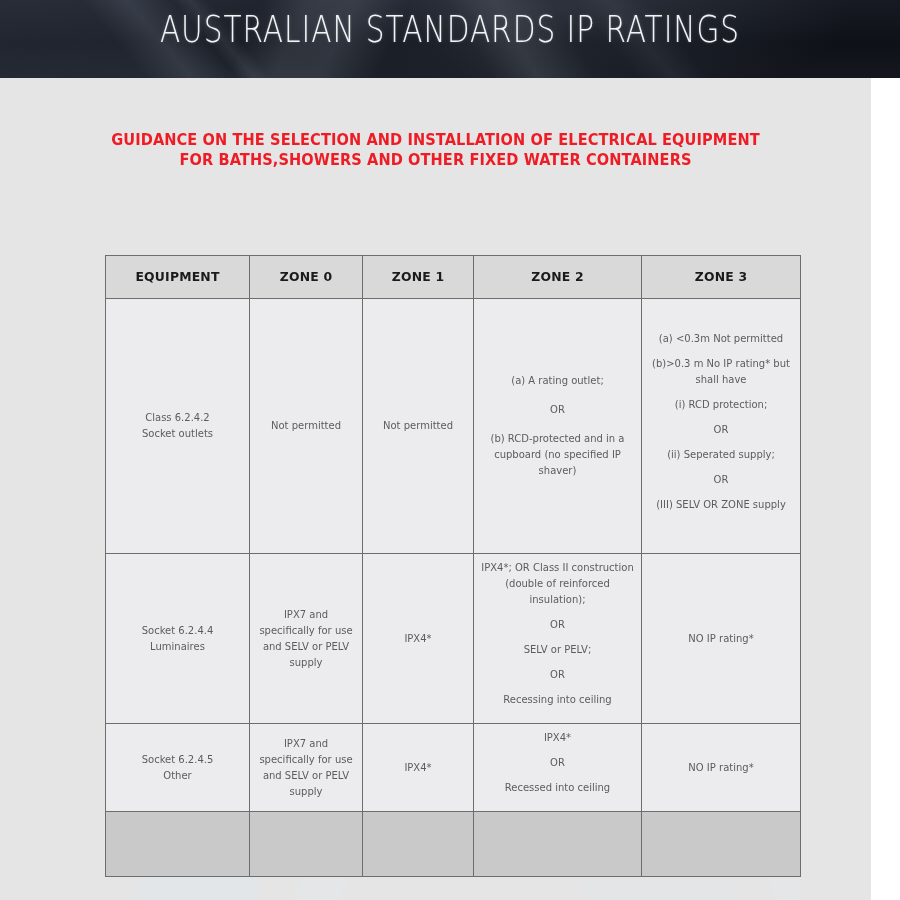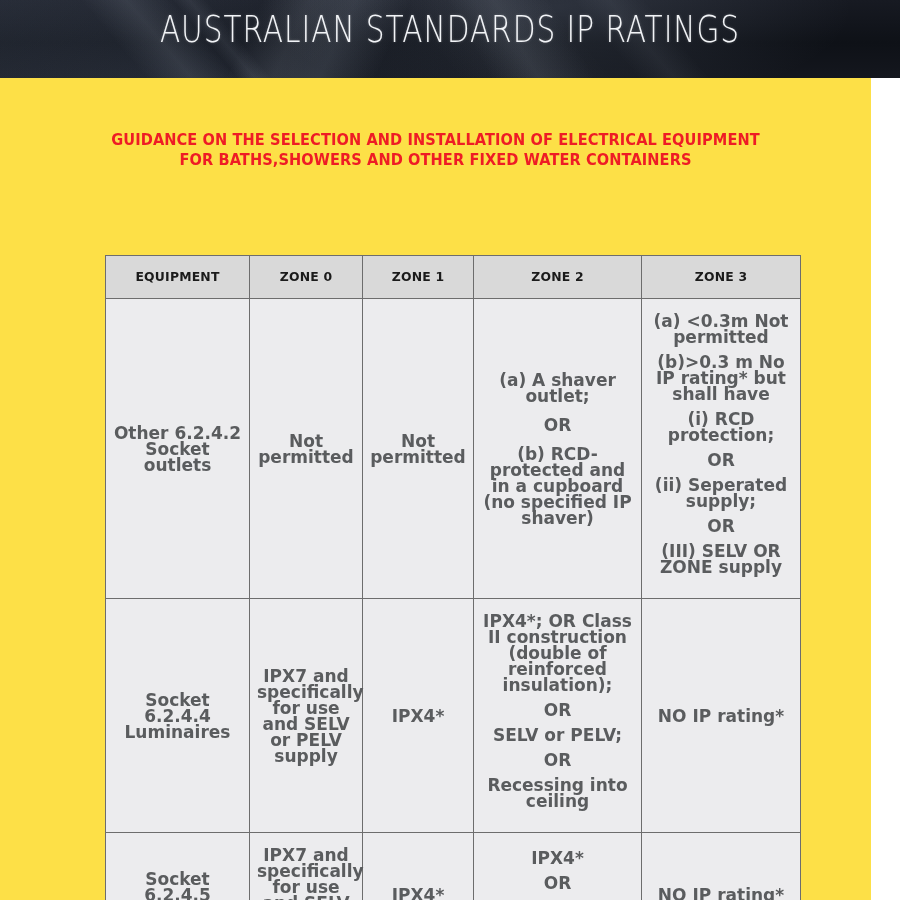--- a/index.html
+++ b/index.html
@@ -62,21 +62,21 @@
     transform-origin: center top;
     white-space: nowrap;
     text-shadow: 0 0 3px rgba(255,255,255,0.25);
   }
 
   
   .sheet {
     position: relative;
     width: 871px;
     height: 822px;
-    background: #fde047;
+    background: #e5e5e5;
   }
 
   .red-heading {
     margin: 0;
     padding-top: 52px;
     text-align: center;
     color: #ee1c25;
     font-family: "DejaVu Sans", sans-serif;
     font-size: 15.5px;
     font-weight: bold;
@@ -99,26 +99,25 @@
     table-layout: fixed;
     position: relative;
     z-index: 2;
   }
   table.ip th,
   table.ip td {
     border: 1px solid #6d6d6d;
     vertical-align: middle;
     text-align: center;
     font-family: "DejaVu Sans", sans-serif;
-    font-size: 17px;
+    font-size: 10px;
     line-height: 16px;
     color: #5a5c5e;
-    padding: 14px 7px;
+    padding: 6px 7px;
     background-clip: padding-box;
-    font-weight: bold;
   }
   table.ip th {
     background: #d9d9d9;
     color: #1b1b1b;
     font-size: 12.4px;
     font-weight: bold;
     height: 42px;
     padding: 0 4px;
     letter-spacing: .2px;
   }
@@ -204,31 +203,31 @@
           <th>ZONE 0</th>
           <th>ZONE 1</th>
           <th>ZONE 2</th>
           <th>ZONE 3</th>
         </tr>
       </thead>
       <tbody>
 
         <tr style="height:255px">
           <td class="equip">
-            <div>Other 6.2.4.2</div>
+            <div>Class 6.2.4.2</div>
             <div>Socket outlets</div>
           </td>
           <td>
             <p>Not permitted</p>
           </td>
           <td>
             <p>Not permitted</p>
           </td>
           <td>
-            <p>(a) A shaver outlet;</p>
+            <p>(a) A rating outlet;</p>
             <p>OR</p>
             <p>(b) RCD-protected and in a cupboard (no specified IP shaver)</p>
           </td>
           <td class="tight">
             <p>(a) &lt;0.3m Not permitted</p>
             <p>(b)&gt;0.3 m No IP rating* but shall have</p>
             <p>(i) RCD protection;</p>
             <p>OR</p>
             <p>(ii) Seperated supply;</p>
             <p>OR</p>

